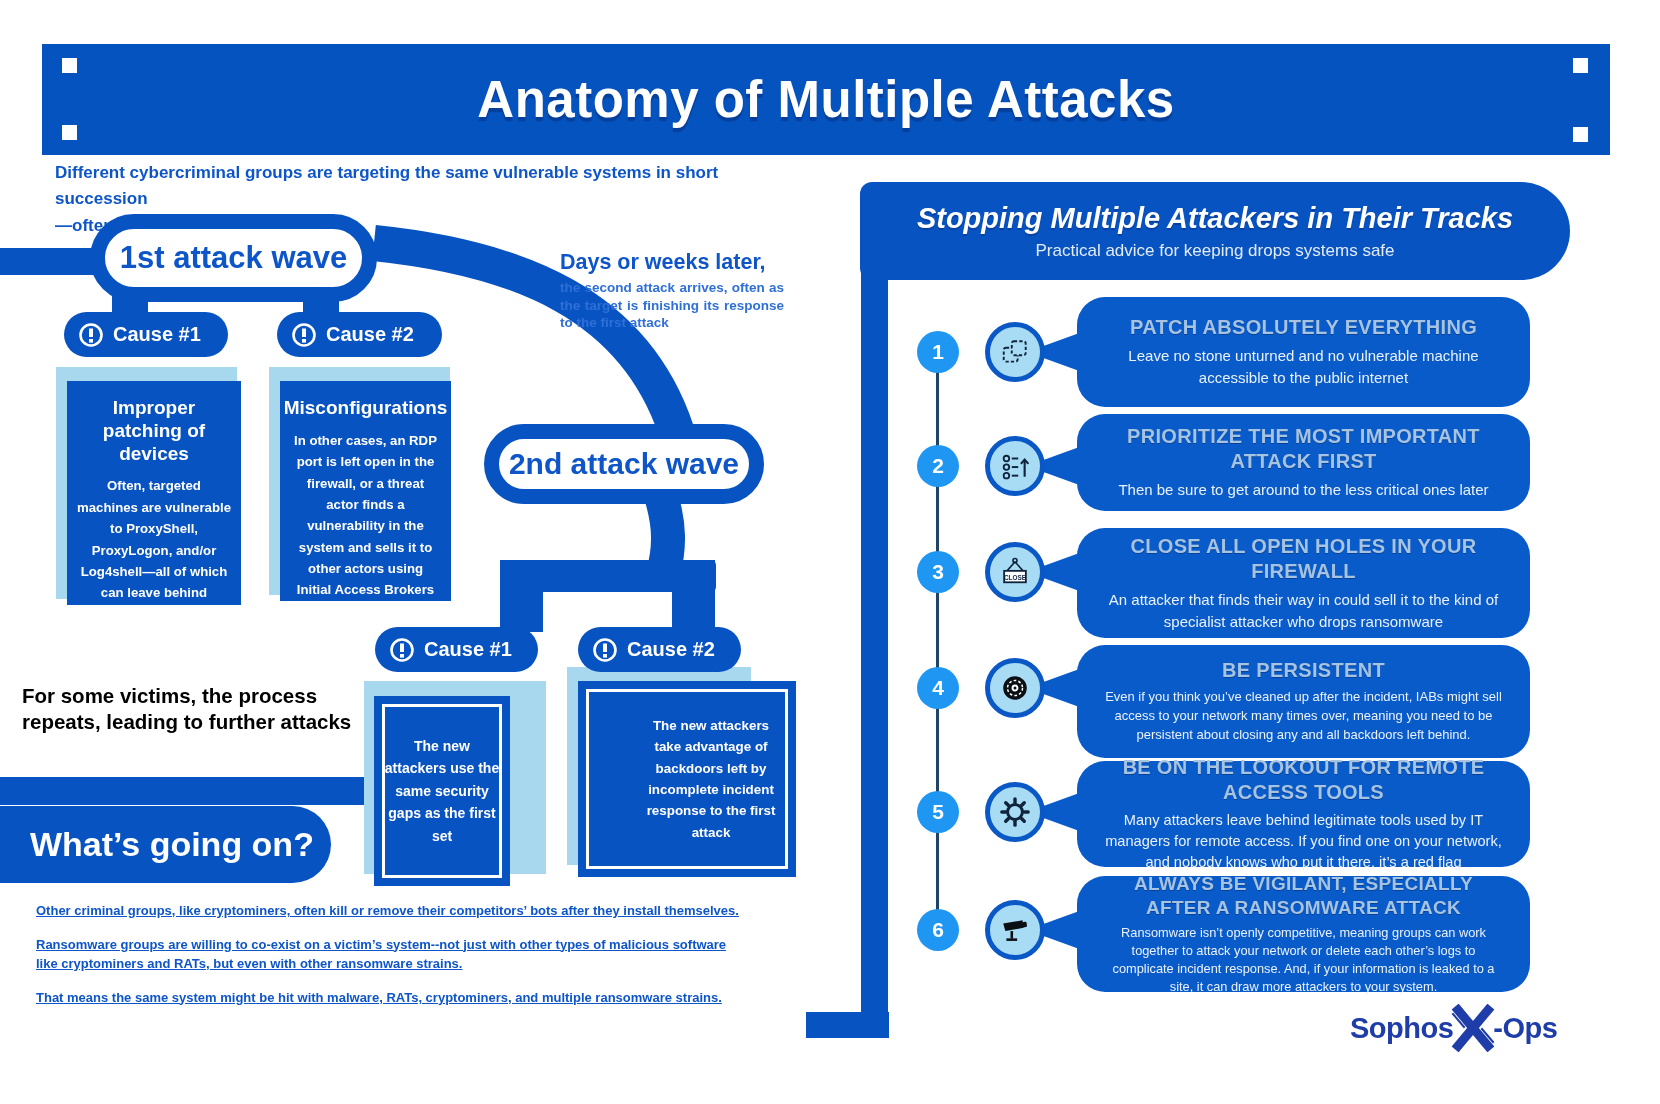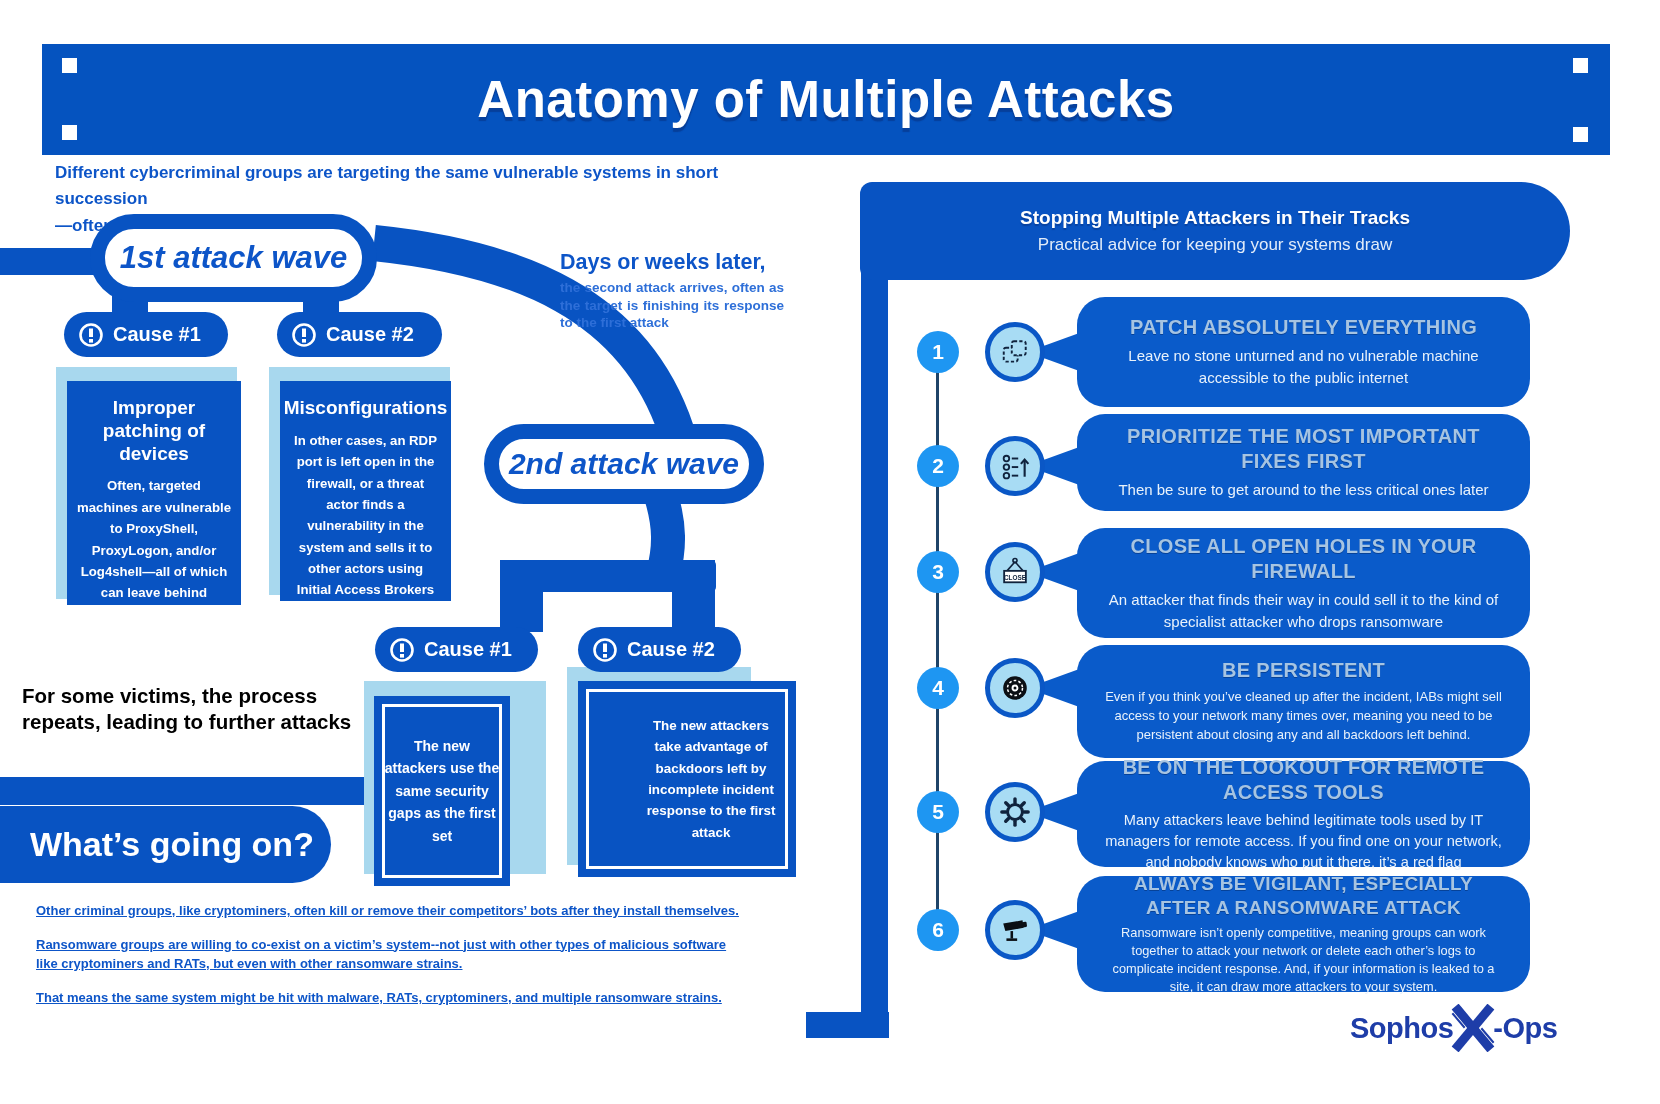--- a/index.html
+++ b/index.html
@@ -16,21 +16,21 @@
 
   
   #intro{left:55px;top:160px;width:722px;text-align:left;color:#0d55c8;
          font-size:17px;font-weight:700;line-height:1.55;z-index:2;}
 
   
   #wires{left:0;top:0;width:1660px;height:1104px;z-index:1;}
 
   
   .wave-pill{background:#fff;border:15px solid #0853C2;border-radius:48px;z-index:3;
-             display:flex;align-items:center;justify-content:center;color:#0d55c8;font-weight:800;font-style:italic;}
+             display:flex;align-items:center;justify-content:center;color:#0d55c8;font-weight:800;}
   #wave1-pill{left:90px;top:214px;width:257px;height:58px;font-size:31px;}
   #wave2-pill{left:484px;top:424px;width:250px;height:50px;font-size:30px;}
 
   .cause-pill{height:45px;border-radius:23px;background:#0853C2;color:#fff;z-index:3;
               display:flex;align-items:center;gap:9px;padding:0 14px;font-size:20px;font-weight:800;}
 
   
   .shadow-card{background:#A8D8EE;z-index:2;}
   .info-card{background:#0853C2;color:#fff;z-index:3;display:flex;flex-direction:column;
              align-items:center;text-align:center;}
@@ -53,21 +53,21 @@
               border-radius:0 40px 40px 0;display:flex;align-items:center;}
   #whats-pill span{color:#fff;font-size:34px;font-weight:800;padding-left:30px;text-align:center;}
   #paragraphs{left:36px;top:901px;width:712px;color:#0d55c8;font-size:13px;
               font-weight:600;line-height:1.5;z-index:2;text-decoration:underline;}
   #paragraphs p{margin:0 0 14px 0;}
 
   
   #rp-band{left:860px;top:182px;width:710px;height:98px;background:#0853C2;z-index:3;
            border-radius:12px 49px 49px 12px;display:flex;flex-direction:column;
            align-items:center;justify-content:center;}
-  #rp-title{color:#fff;font-size:19px;font-weight:800;text-shadow:0 2px 1px rgba(8,40,110,.4);}
+  #rp-title{color:#fff;font-size:29px;font-weight:800;text-shadow:0 2px 1px rgba(8,40,110,.4);font-style:italic;}
   #rp-sub{color:#e2ecf9;font-size:17px;margin-top:6px;font-weight:400;}
 
   .step-card{left:1077px;width:453px;background:#0A5BCA;border-radius:28px;z-index:2;
              display:flex;flex-direction:column;align-items:center;justify-content:center;
              text-align:center;padding:0 26px;box-sizing:border-box;}
   .step-card .hd{color:#A6C4E2;font-weight:800;font-size:20px;letter-spacing:.3px;
                  line-height:1.25;text-shadow:0 1px 0 rgba(0,20,60,.35);}
   .step-card .bd{color:#e9f2fb;font-size:15px;line-height:1.45;margin-top:5px;font-weight:400;}
   #step-4 .bd{font-size:13px;}
   #step-5 .bd{font-size:14.6px;}
@@ -192,21 +192,21 @@
     <span>What’s going on?</span>
   </div>
   <div id="paragraphs" class="abs">
     <p>Other criminal groups, like cryptominers, often kill or remove their competitors’ bots after they install themselves.</p>
     <p>Ransomware groups are willing to co-exist on a victim’s system--not just with other types of malicious software like cryptominers and RATs, but even with other ransomware strains.</p>
     <p>That means the same system might be hit with malware, RATs, cryptominers, and multiple ransomware strains.</p>
   </div>
 
   <div id="rp-band" class="abs">
     <div id="rp-title">Stopping Multiple Attackers in Their Tracks</div>
-    <div id="rp-sub">Practical advice for keeping your systems draw</div>
+    <div id="rp-sub">Practical advice for keeping drops systems safe</div>
   </div>
 
   <div id="num-line" class="abs"></div>
 
   <div class="abs num-circle" style="left:917px;top:331px;">1</div>
   <div class="abs num-circle" style="left:917px;top:445px;">2</div>
   <div class="abs num-circle" style="left:917px;top:551px;">3</div>
   <div class="abs num-circle" style="left:917px;top:667px;">4</div>
   <div class="abs num-circle" style="left:917px;top:791px;">5</div>
   <div class="abs num-circle" style="left:917px;top:909px;">6</div>
@@ -275,21 +275,21 @@
       <line x1="11" y1="15" x2="11" y2="22" stroke="#0b0f14" stroke-width="2.4"></line>
       <line x1="6" y1="23" x2="16" y2="23" stroke="#0b0f14" stroke-width="2.4"></line>
     </svg>
   </div>
 
   <div id="step-1" class="abs step-card" style="top:297px;height:110px;">
     <div class="hd">PATCH ABSOLUTELY EVERYTHING</div>
     <div class="bd">Leave no stone unturned and no vulnerable machine accessible to the public internet</div>
   </div>
   <div id="step-2" class="abs step-card" style="top:414px;height:97px;">
-    <div class="hd">PRIORITIZE THE MOST IMPORTANT FIXES FIRST</div>
+    <div class="hd">PRIORITIZE THE MOST IMPORTANT ATTACK FIRST</div>
     <div class="bd">Then be sure to get around to the less critical ones later</div>
   </div>
   <div id="step-3" class="abs step-card" style="top:528px;height:110px;">
     <div class="hd">CLOSE ALL OPEN HOLES IN YOUR FIREWALL</div>
     <div class="bd">An attacker that finds their way in could sell it to the kind of specialist attacker who drops ransomware</div>
   </div>
   <div id="step-4" class="abs step-card" style="top:645px;height:113px;">
     <div class="hd">BE PERSISTENT</div>
     <div class="bd">Even if you think you’ve cleaned up after the incident, IABs might sell access to your network many times over, meaning you need to be persistent about closing any and all backdoors left behind.</div>
   </div>

